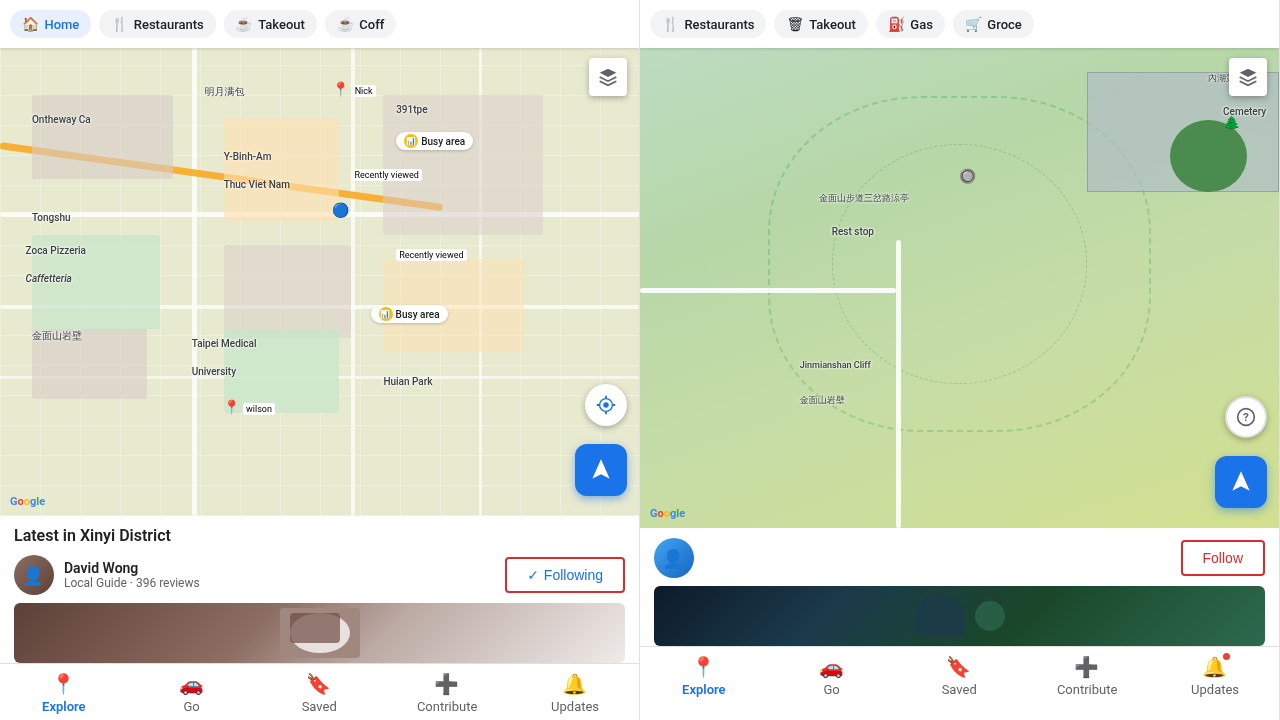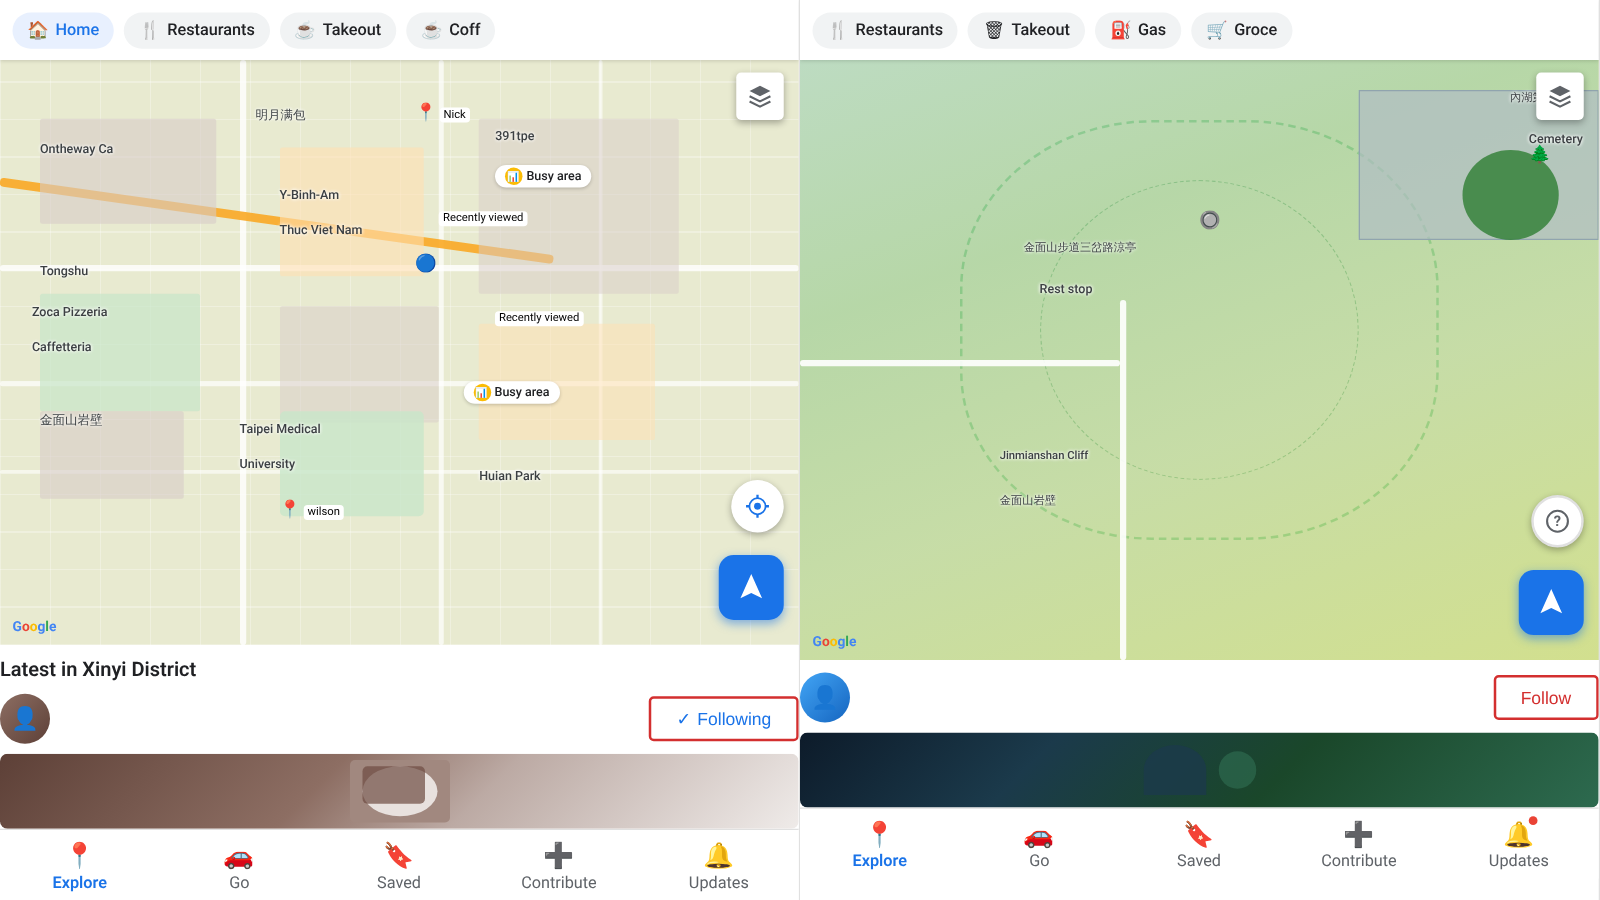--- a/index.html
+++ b/index.html
@@ -187,21 +187,21 @@
     .google-logo span.g { color: #4285f4; }
     .google-logo span.o1 { color: #ea4335; }
     .google-logo span.o2 { color: #fbbc05; }
     .google-logo span.o3 { color: #4285f4; }
     .google-logo span.g2 { color: #34a853; }
     .google-logo span.e { color: #4285f4; }
 
     
     .bottom-content {
       background: #fff;
-      padding: 10px 0 0;
+      padding: 10px 14px 0;
       flex-shrink: 0;
     }
 
     .district-title {
       font-size: 16px;
       font-weight: 600;
       color: #202124;
       margin-bottom: 10px;
     }
 
@@ -455,21 +455,21 @@
       <div style="position:absolute; top:10%; left:5%; width:22%; height:18%; background:#d7ccc8; border-radius:2px; opacity:0.6;"></div>
       <div style="position:absolute; top:40%; left:5%; width:20%; height:20%; background:#c8e6c9; border-radius:2px; opacity:0.7;"></div>
       <div style="position:absolute; top:60%; left:5%; width:18%; height:15%; background:#d7ccc8; border-radius:2px; opacity:0.6;"></div>
       <div style="position:absolute; top:15%; left:35%; width:18%; height:22%; background:#ffe0b2; border-radius:2px; opacity:0.6;"></div>
       <div style="position:absolute; top:42%; left:35%; width:20%; height:20%; background:#d7ccc8; border-radius:2px; opacity:0.5;"></div>
       <div style="position:absolute; top:60%; left:35%; width:18%; height:18%; background:#c8e6c9; border-radius:4px; opacity:0.8;"></div>
       <div style="position:absolute; top:10%; left:60%; width:25%; height:30%; background:#d7ccc8; border-radius:2px; opacity:0.5;"></div>
       <div style="position:absolute; top:45%; left:60%; width:22%; height:20%; background:#ffe0b2; border-radius:2px; opacity:0.5;"></div>
 
       <div class="map-label" style="top:42%; left:4%;">Zoca Pizzeria</div>
-      <div class="map-label" style="top:48%; left:4%;">Caffetteria</div>
+      <div class="map-label" style="top:48%; left:4%;font-style:italic;">Caffetteria</div>
       <div class="map-label" style="top:62%; left:30%;">Taipei Medical</div>
       <div class="map-label" style="top:68%; left:30%;">University</div>
       <div class="map-label" style="top:70%; left:60%;">Huian Park</div>
       <div class="map-label" style="top:22%; left:35%;">Y-Binh-Am</div>
       <div class="map-label" style="top:28%; left:35%;">Thuc Viet Nam</div>
       <div class="map-label" style="top:14%; left:5%;">Ontheway Ca</div>
       <div class="map-label" style="top:60%; left:5%;">金面山岩壁</div>
       <div class="map-label" style="top:8%; left:32%;">明月满包</div>
       <div class="map-label" style="top:35%; left:5%;">Tongshu</div>
 
@@ -516,20 +516,24 @@
     <div class="google-logo">
       <span class="g">G</span><span class="o1">o</span><span class="o2">o</span><span class="o3">g</span><span class="g2">l</span><span class="e">e</span>
     </div>
   </div>
 
   <div class="bottom-content">
     <div class="district-title">Latest in Xinyi District</div>
     <div class="user-card">
       <div class="user-info">
         <div class="avatar avatar-left">👤</div>
+        <div>
+          <div class="user-name">David Wong</div>
+          <div class="user-sub">Local Guide · 396 reviews</div>
+        </div>
       </div>
       <button class="follow-btn following-btn highlight-box">
         <span>✓</span>
         <span>Following</span>
       </button>
     </div>
     <div class="preview-img">
       <div class="food-img">
         <div style="width:80px; height:50px; background:#a1887f; border-radius:4px; position:relative; display:flex; align-items:center; justify-content:center;">
           <div style="width:60px; height:40px; background:#efebe9; border-radius:50%; opacity:0.9;"></div>

